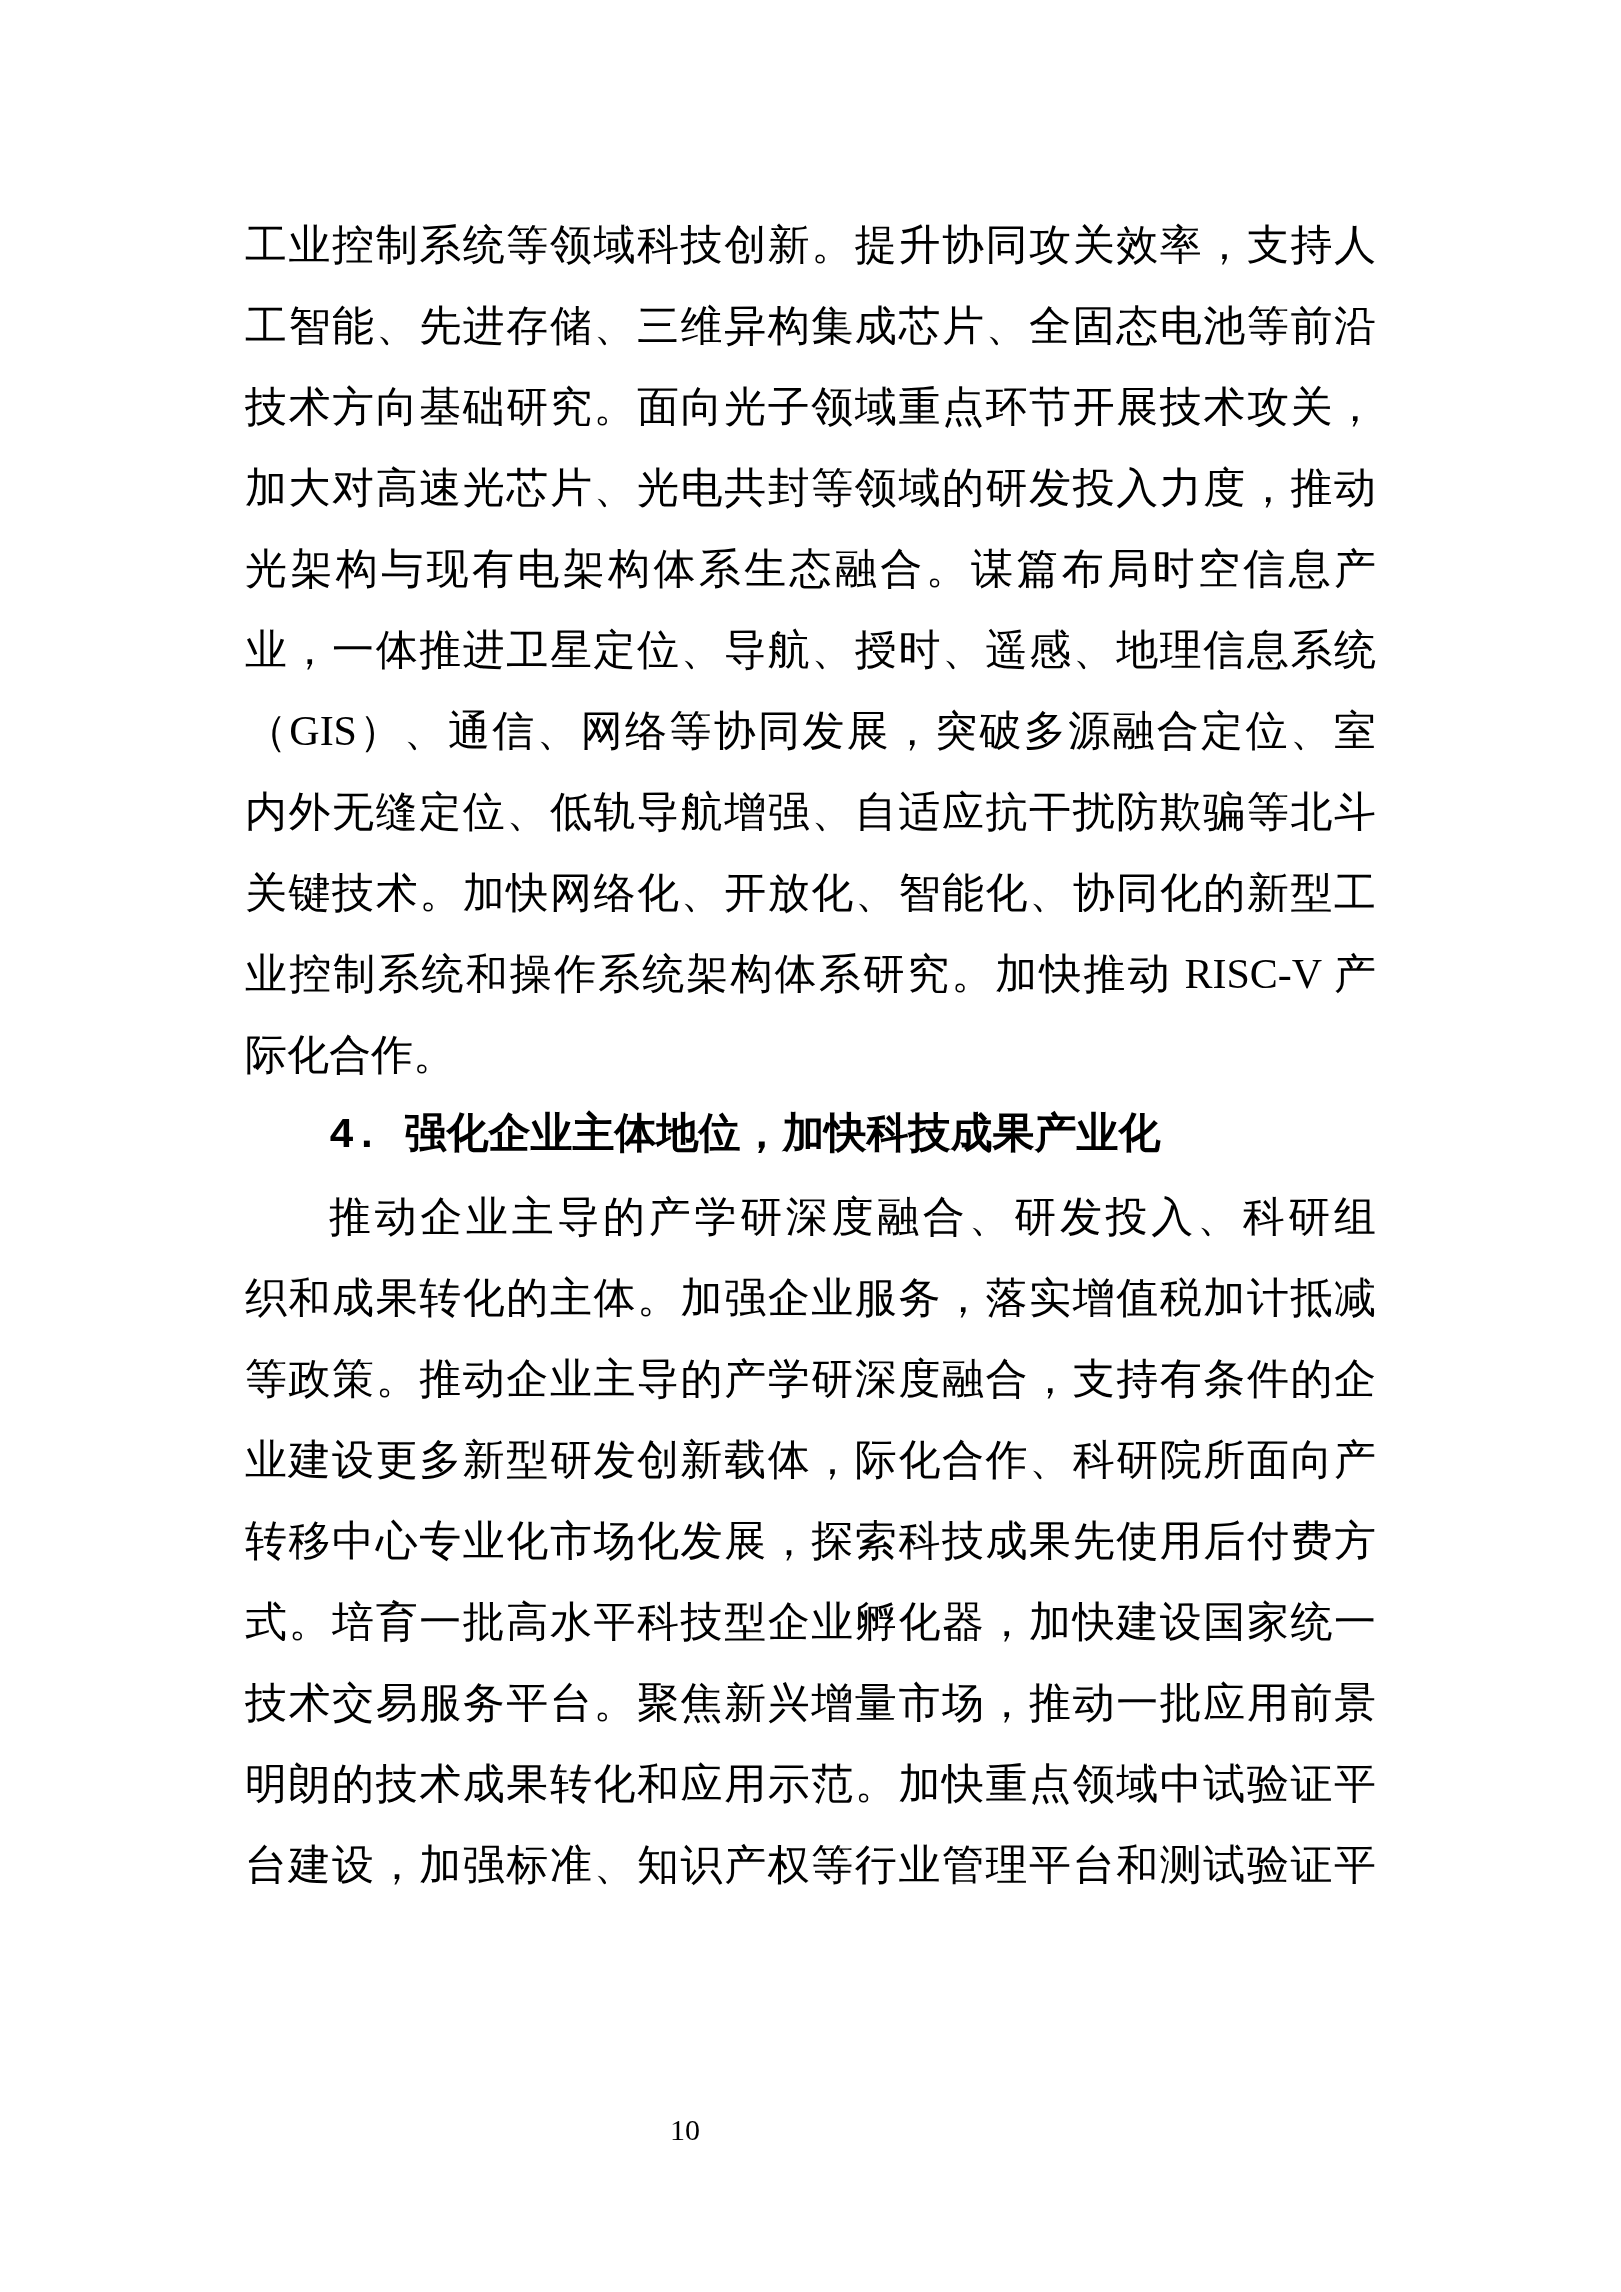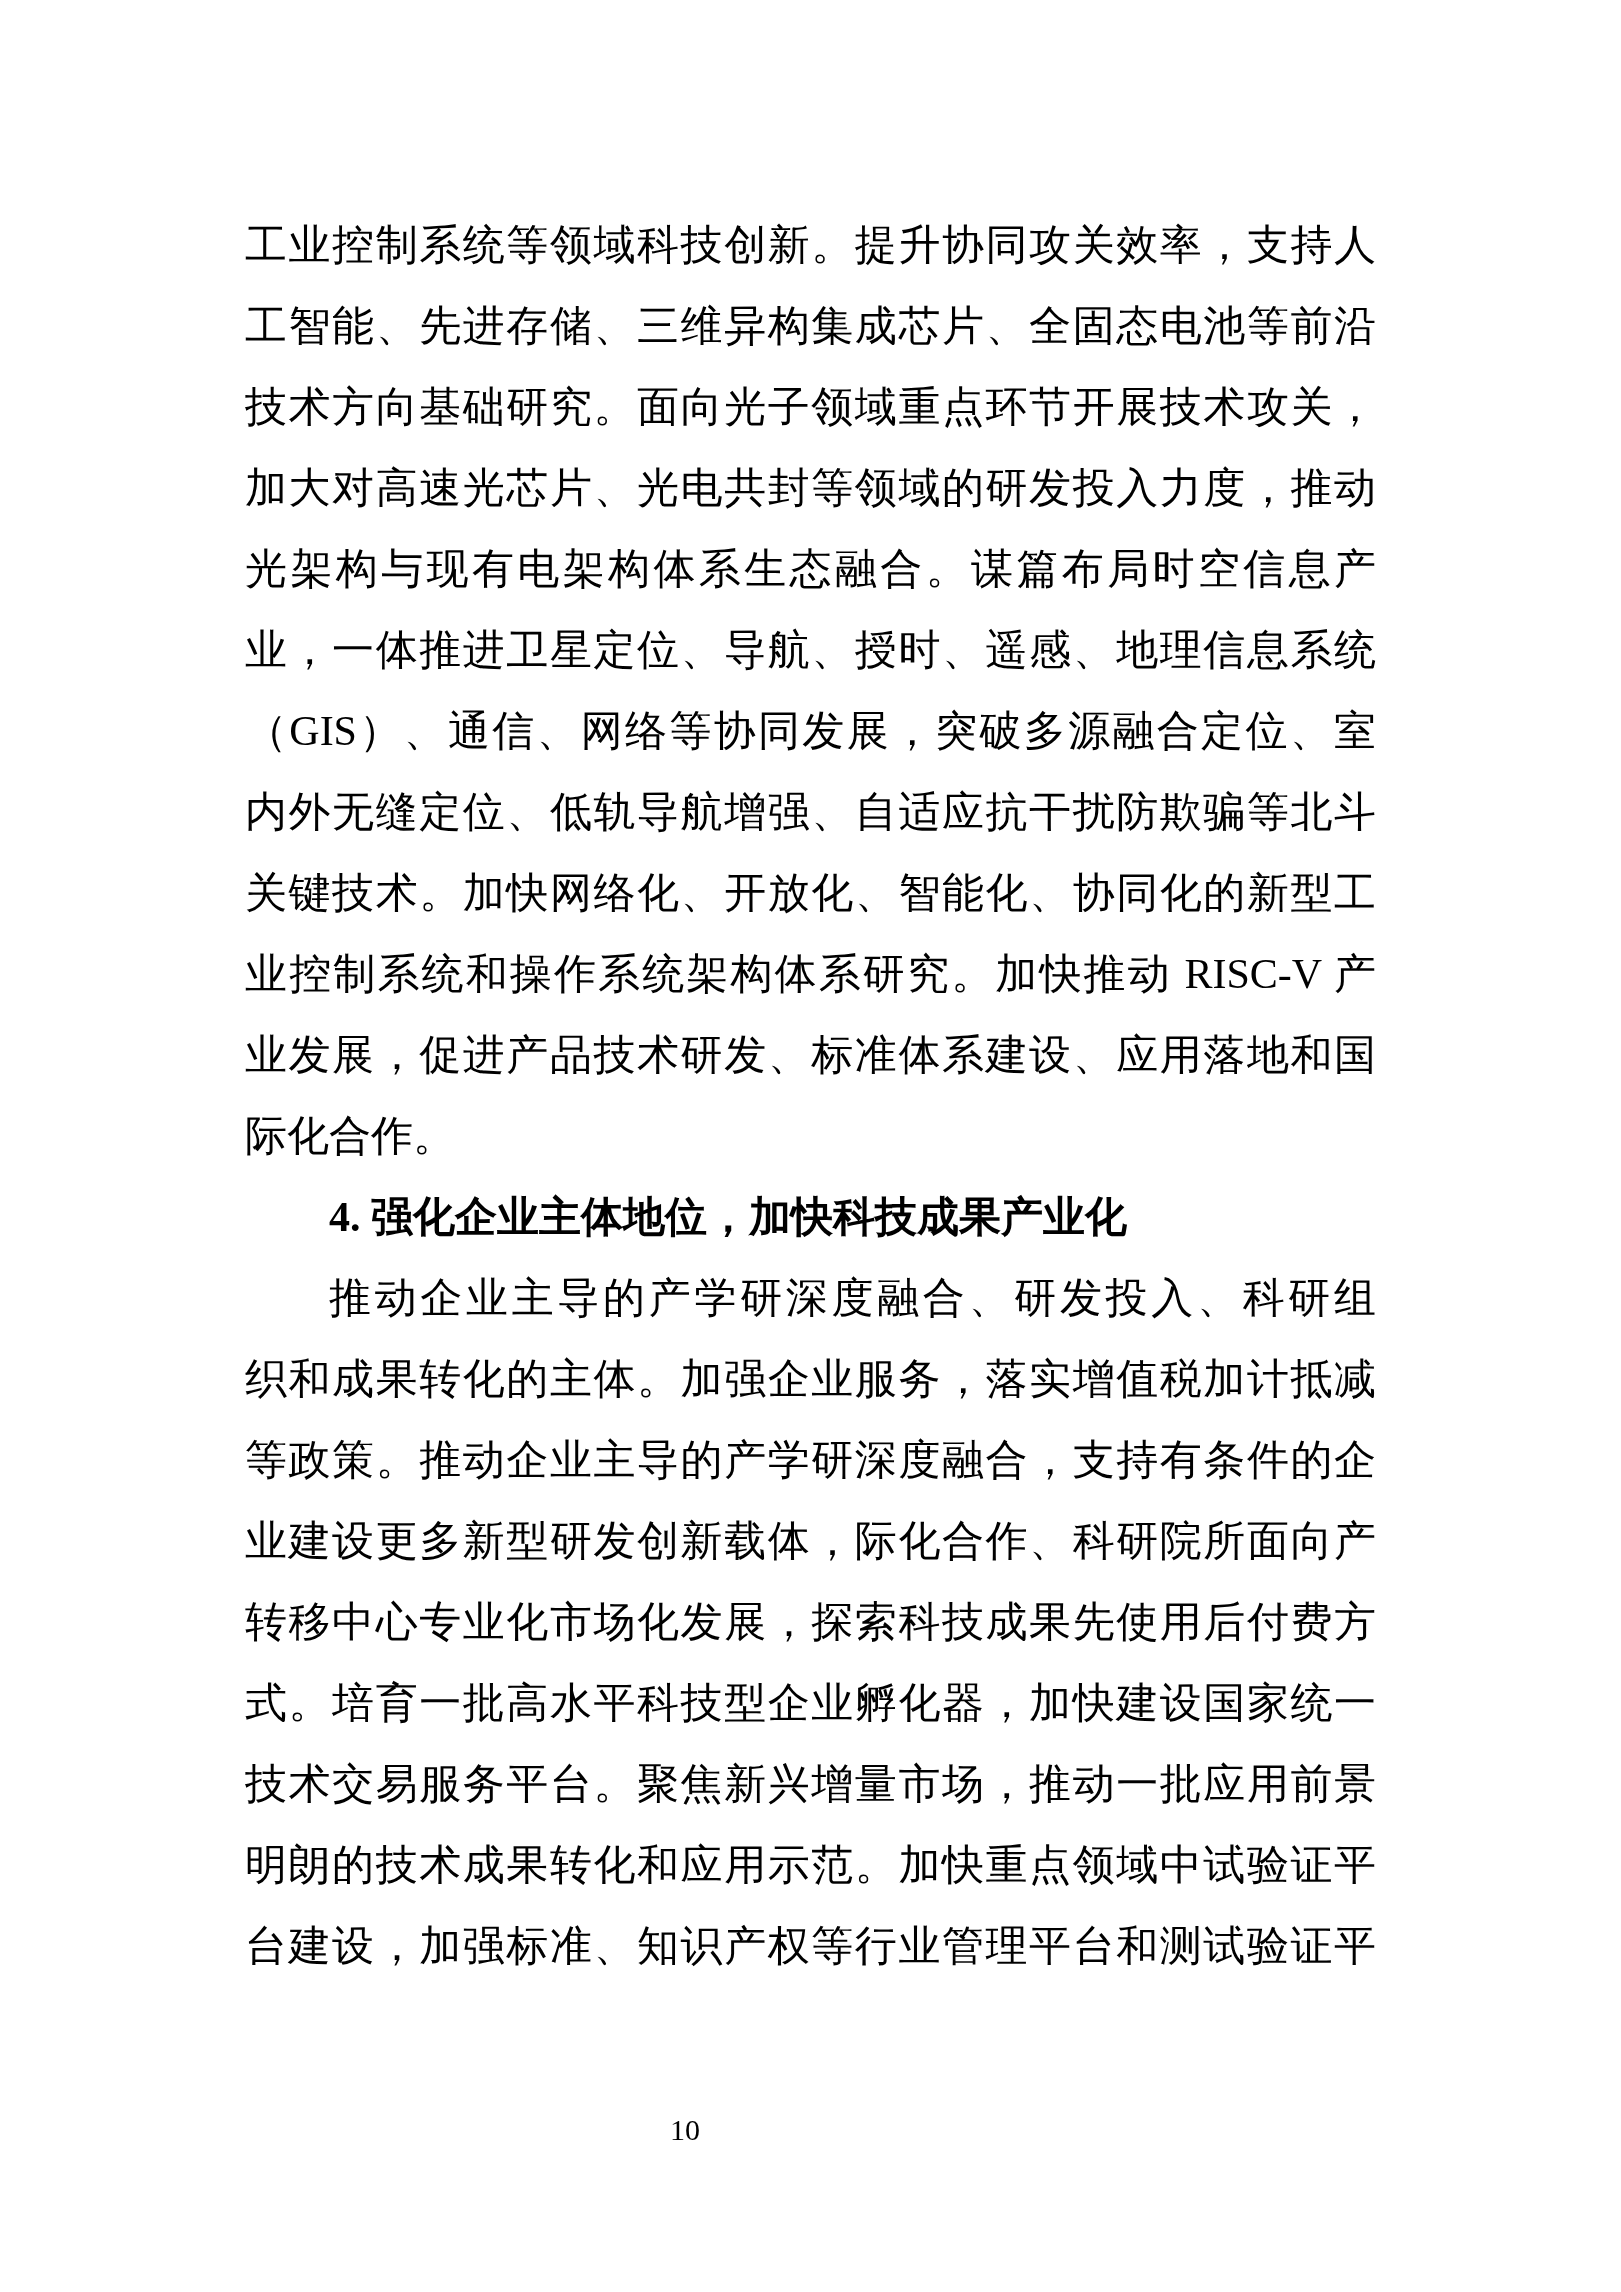--- a/index.html
+++ b/index.html
@@ -43,20 +43,21 @@
   .line.para-end {
     text-align-last: left;
   }
   .line.indent {
     text-indent: 84px;
   }
   .line.heading {
     font-weight: 700;
     text-align: left;
     text-align-last: left;
+    font-family: Liberation Mono, monospace;
   }
   .page-number {
     position: absolute;
     left: 0;
     top: 2110px;
     width: 1370px;
     text-align: center;
     font-size: 30px;
     line-height: 39px;
     font-family: "Liberation Serif", serif;
@@ -72,21 +73,20 @@
     <div class="line">工业控制系统等领域科技创新。提升协同攻关效率，支持人</div>
     <div class="line">工智能、先进存储、三维异构集成芯片、全固态电池等前沿</div>
     <div class="line">技术方向基础研究。面向光子领域重点环节开展技术攻关，</div>
     <div class="line">加大对高速光芯片、光电共封等领域的研发投入力度，推动</div>
     <div class="line">光架构与现有电架构体系生态融合。谋篇布局时空信息产</div>
     <div class="line">业，一体推进卫星定位、导航、授时、遥感、地理信息系统</div>
     <div class="line">（GIS）、通信、网络等协同发展，突破多源融合定位、室</div>
     <div class="line">内外无缝定位、低轨导航增强、自适应抗干扰防欺骗等北斗</div>
     <div class="line">关键技术。加快网络化、开放化、智能化、协同化的新型工</div>
     <div class="line">业控制系统和操作系统架构体系研究。加快推动 RISC-V 产</div>
-    <div class="line">业发展，促进产品技术研发、标准体系建设、应用落地和国</div>
     <div class="line para-end">际化合作。</div>
 
     <div class="line heading indent">4. 强化企业主体地位，加快科技成果产业化</div>
 
     <div class="line indent">推动企业主导的产学研深度融合、研发投入、科研组</div>
     <div class="line">织和成果转化的主体。加强企业服务，落实增值税加计抵减</div>
     <div class="line">等政策。推动企业主导的产学研深度融合，支持有条件的企</div>
     <div class="line">业建设更多新型研发创新载体，际化合作、科研院所面向产</div>
     <div class="line">转移中心专业化市场化发展，探索科技成果先使用后付费方</div>
     <div class="line">式。培育一批高水平科技型企业孵化器，加快建设国家统一</div>

